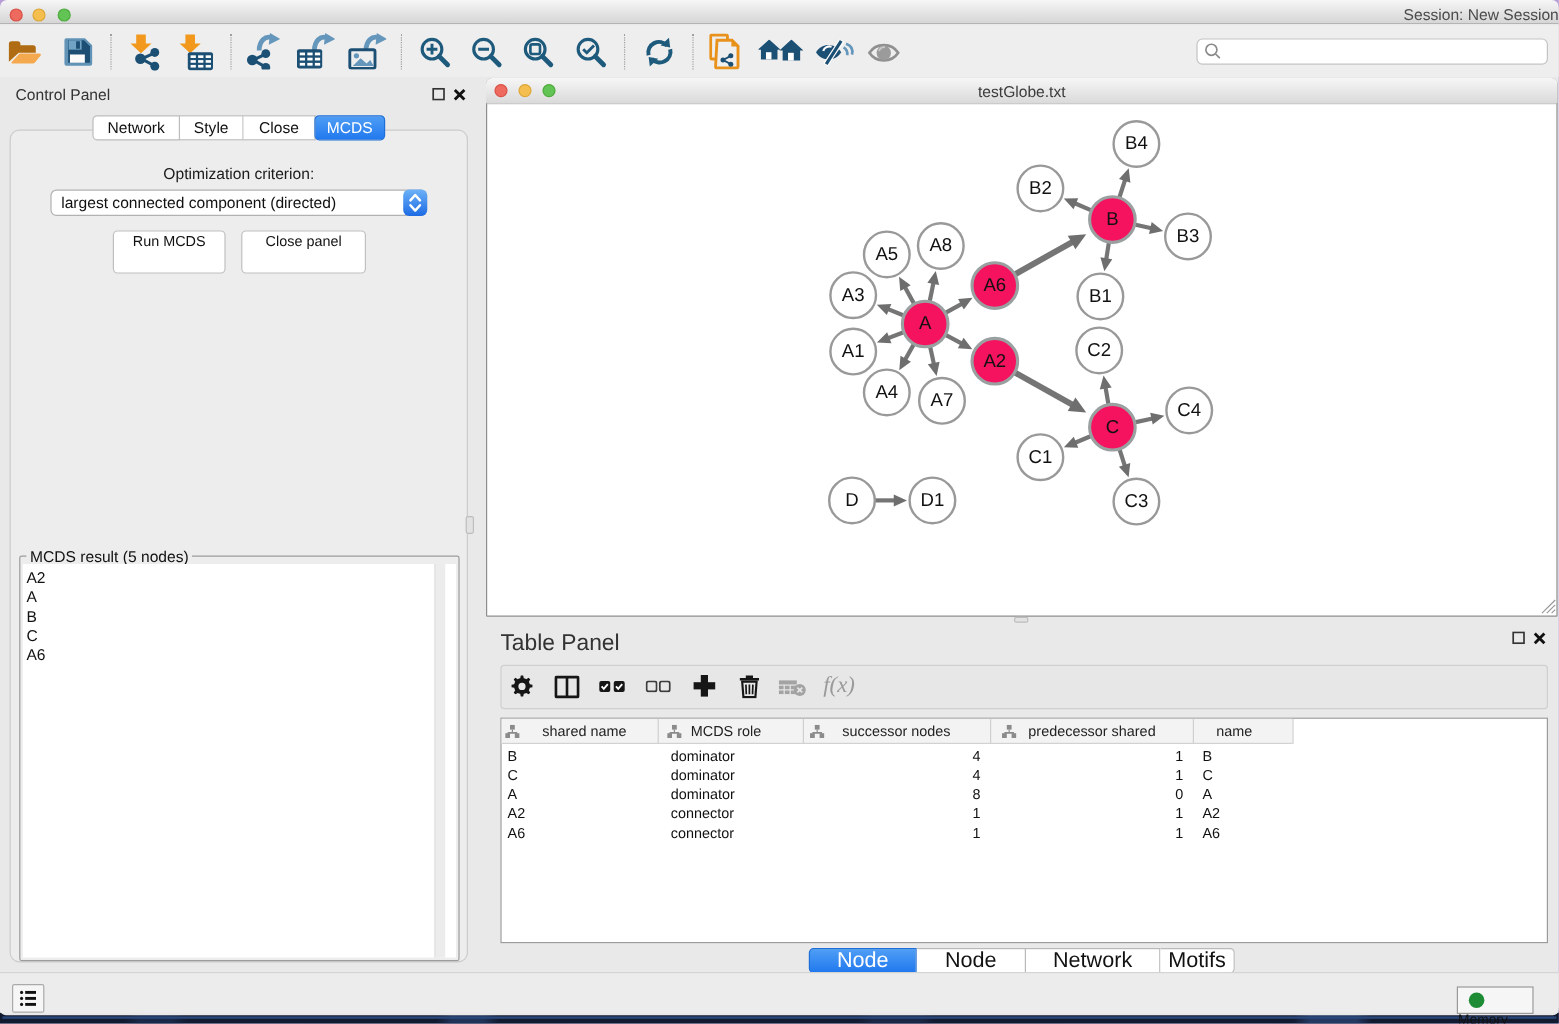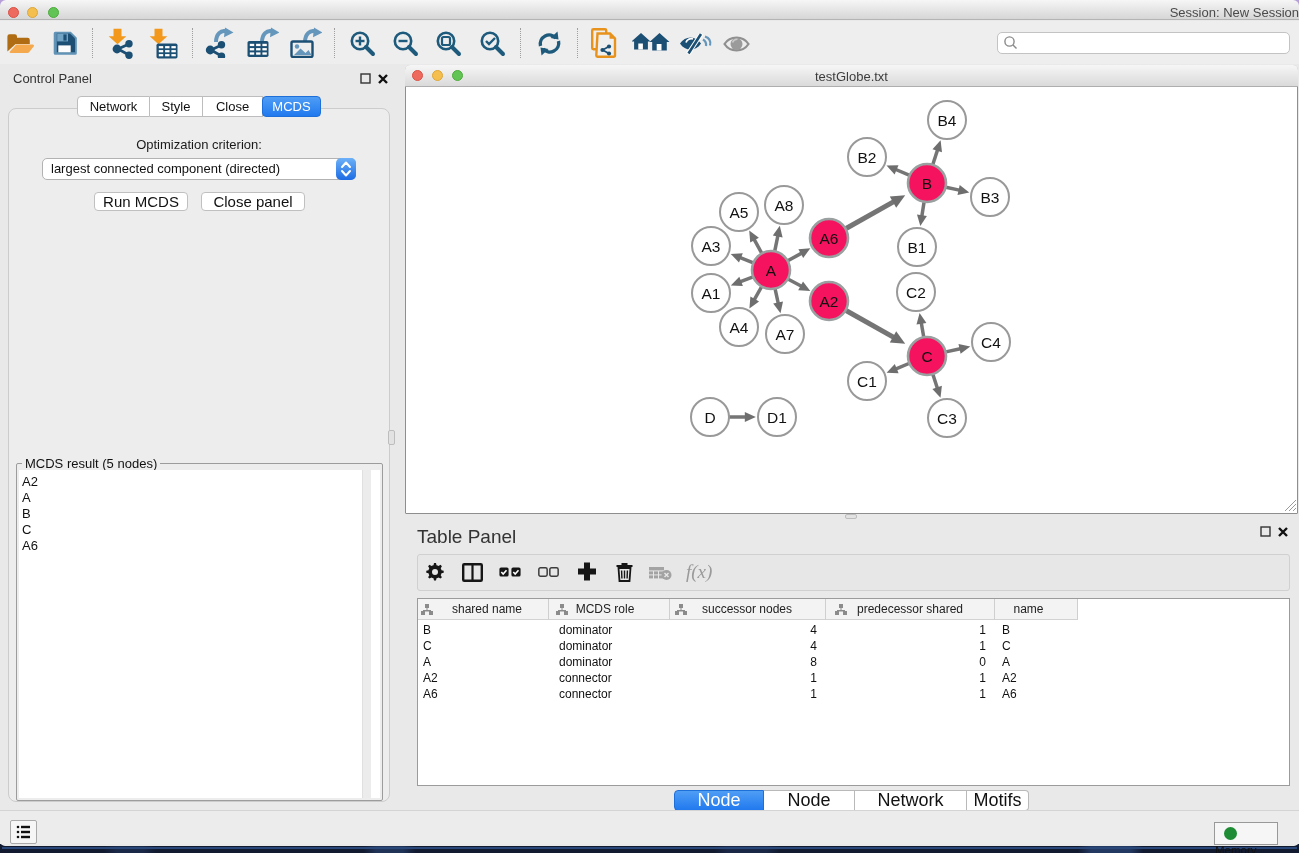--- a/index.html
+++ b/index.html
@@ -17,21 +17,21 @@
 #cptitle{position:absolute;left:13px;top:71px;font-size:13px;color:#333}
 .wicon{position:absolute;font-size:11px;color:#111}
 #cppanel{position:absolute;left:8px;top:108px;width:382px;height:694px;background:#ededed;border:1px solid #cccccc;border-radius:8px}
 #tabs{position:absolute;left:77px;top:96px;height:21px;display:flex}
 .tab{height:21px;background:#fff;border:1px solid #bdbdbd;border-left:none;font-size:13px;color:#111;text-align:center;line-height:19px}
 .tab.first{border-left:1px solid #bdbdbd;border-radius:4px 0 0 4px}
 .tab.sel{background:linear-gradient(#4f9ef5,#2179ee);color:#fff;border:1px solid #1e6fd8;border-radius:4px;margin-left:-1px}
 #optlabel{position:absolute;left:8px;top:137px;width:382px;text-align:center;font-size:13px;color:#1a1a1a}
 #select{position:absolute;left:42px;top:158px;width:314px;height:22px;background:#fff;border:1px solid #b2b2b2;border-radius:5px;font-size:13px;color:#111;line-height:20px;padding-left:8px}
 #stepper{position:absolute;left:336px;top:158px;width:20px;height:22px;background:linear-gradient(#6cb1f8,#1d6be4);border-radius:5px;}
-.btn{position:absolute;height:19px;background:#fff;border:1px solid #c0c0c0;border-radius:4px;font-size:15px;color:#111;text-align:center;line-height:17px}
+.btn{position:absolute;height:36px;background:#fff;border:1px solid #c0c0c0;border-radius:4px;font-size:12px;color:#111;text-align:center;line-height:17px}
 #fieldset{position:absolute;left:16px;top:463px;width:367px;height:338px;border:1px solid #9c9c9c;border-radius:2px}
 #legend{position:absolute;left:22px;top:456px;background:#ededed;font-size:13px;color:#111;padding:0 3px}
 #mlist{position:absolute;left:19px;top:470px;width:361px;height:328px;background:#fff}
 #mscroll{position:absolute;left:362px;top:470px;width:9px;height:328px;background:#ececec;border-left:1px solid #e0e0e0}
 .mitem{position:absolute;left:22px;font-size:13px;color:#111}
 
 #nwin{position:absolute;left:405px;top:65px;width:893px;height:449px;background:#fff;border:1px solid #8e8e8e;border-radius:5px 5px 1px 1px}
 #ntitle{position:absolute;left:405px;top:65px;width:893px;height:22px;background:linear-gradient(#f6f6f6,#dadada);border-radius:5px 5px 0 0;border-bottom:1px solid #aeaeae}
 #ntext{position:absolute;left:405px;top:69px;width:893px;text-align:center;font-size:13px;color:#3c3c3c}
 

